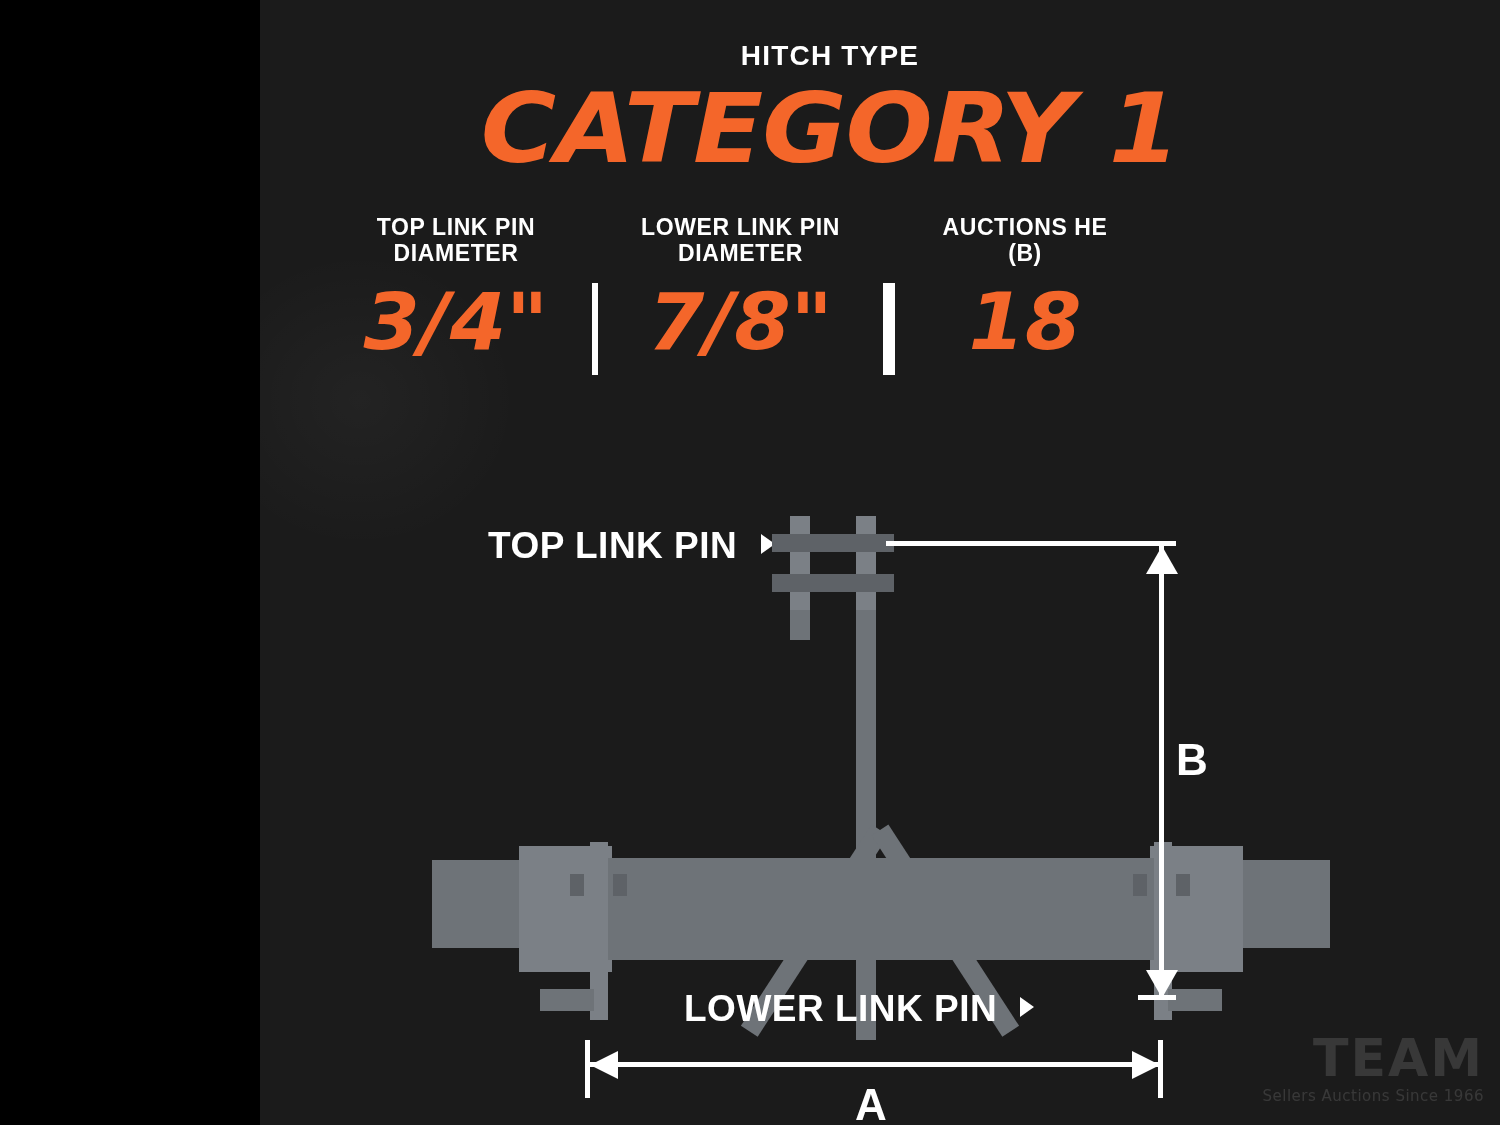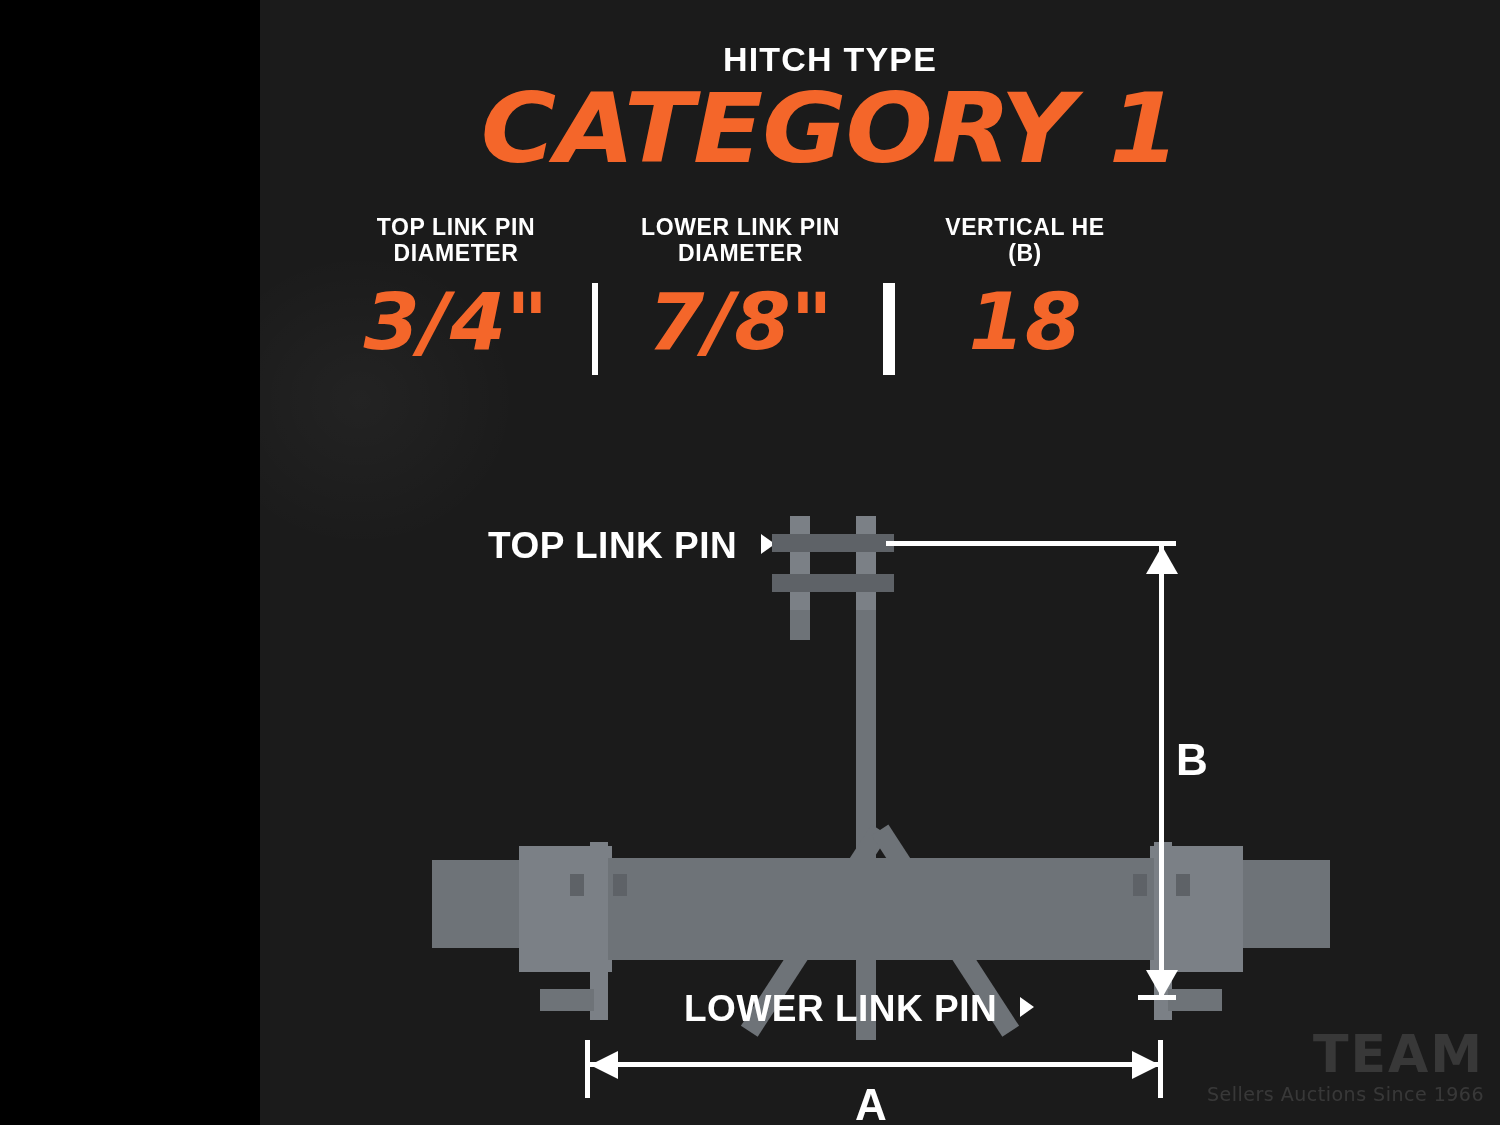--- a/index.html
+++ b/index.html
@@ -41,21 +41,21 @@
     pointer-events: none;
   }
 
   .hdr-label {
     position: absolute;
     left: 0;
     top: 40px;
     width: 1140px;
     text-align: center;
     color: #ffffff;
-    font-size: 34px;
+    font-size: 28px;
     font-weight: bold;
     letter-spacing: 1.2px;
   }
   .hdr-title {
     position: absolute;
     left: 0;
     top: 72px;
     width: 1140px;
     text-align: center;
     color: #f4662a;
@@ -149,21 +149,21 @@
     position: absolute;
     right: 16px;
     bottom: 20px;
     text-align: right;
     color: rgba(255,255,255,0.13);
     font-family: "DejaVu Sans", sans-serif;
     pointer-events: none;
   }
   #wm .wm1 { font-size: 52px; font-weight: bold; letter-spacing: 2px; line-height: 0.95; }
   #wm .wm2 { font-size: 42px; font-weight: bold; letter-spacing: 2px; line-height: 0.95; }
-  #wm .wm3 { font-size: 19px; letter-spacing: 0.5px; margin-top: 4px; }
+  #wm .wm3 { font-size: 15px; letter-spacing: 0.5px; margin-top: 4px; }
 </style>
 </head>
 <body>
 
 <div id="stage">
   <div id="panel">
 
     <div class="hdr-label">HITCH TYPE</div>
     <div class="hdr-title">CATEGORY 1</div>
 
@@ -182,21 +182,21 @@
 DIAMETER</div>
         <div class="val">7/8"</div>
       </div>
 
       <div class="divider"></div>
 
 
       <div class="divider"></div>
 
       <div class="spec" style="flex:0 0 240px; text-align:left; padding-left:26px;">
-        <div class="cap" style="text-align:center;">VERTICAL HE
+        <div class="cap" style="text-align:center;">AUCTIONS HE
 (B)</div>
         <div class="val" style="text-align:center;">18</div>
       </div>
 
     </div>
 
     <div id="diagram">
 
       <div class="lbl" style="left:228px; top:55px;">TOP LINK PIN</div>
       <div class="tri-right" style="left:501px; top:64px;"></div>

